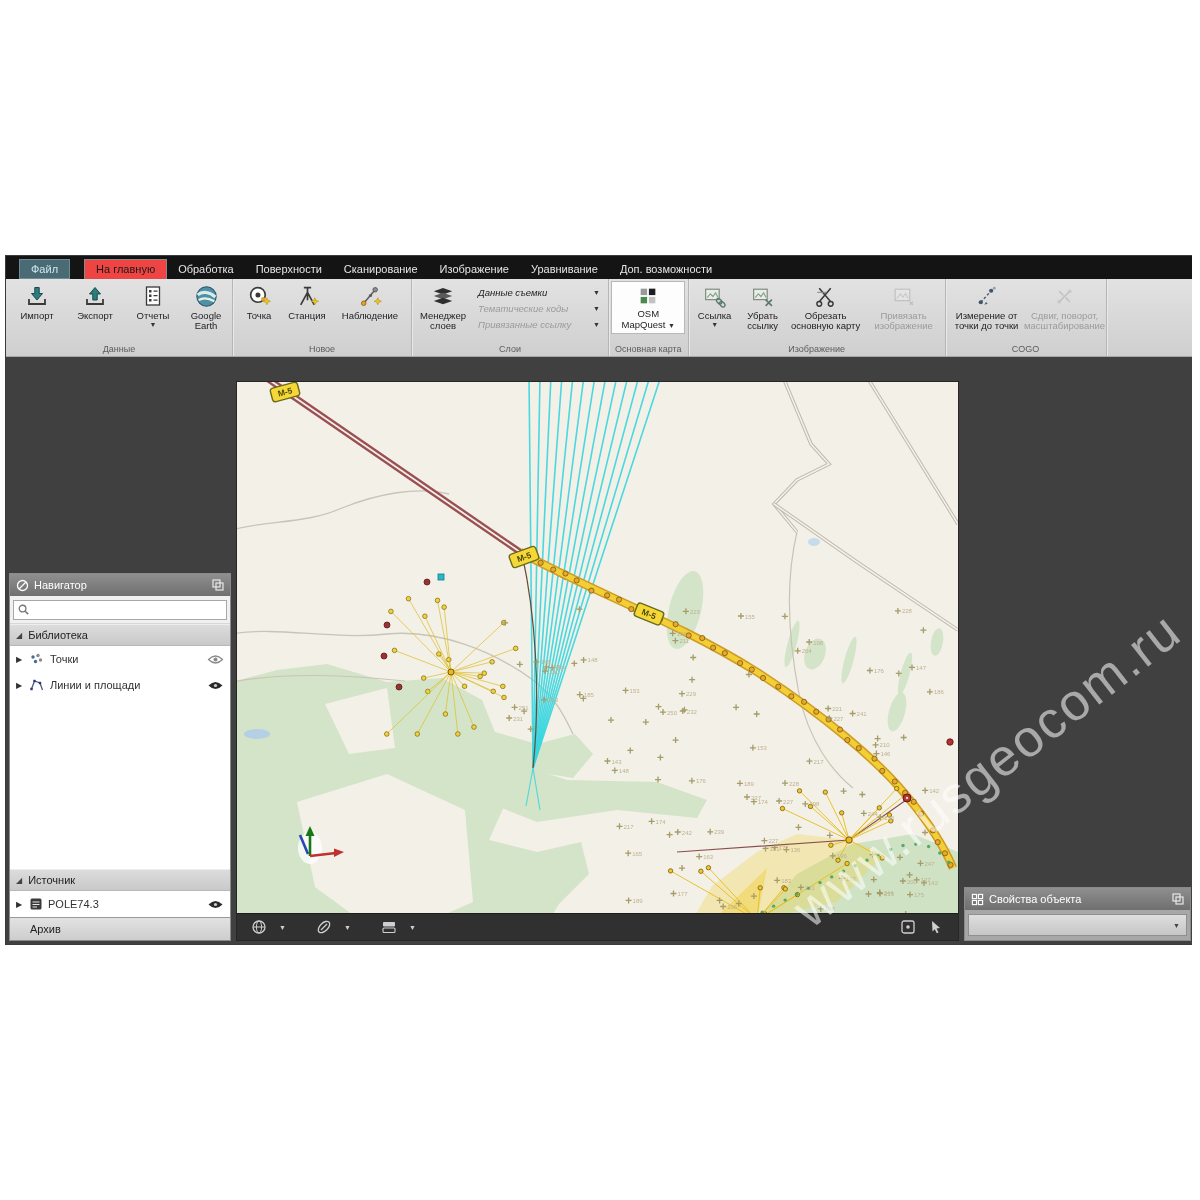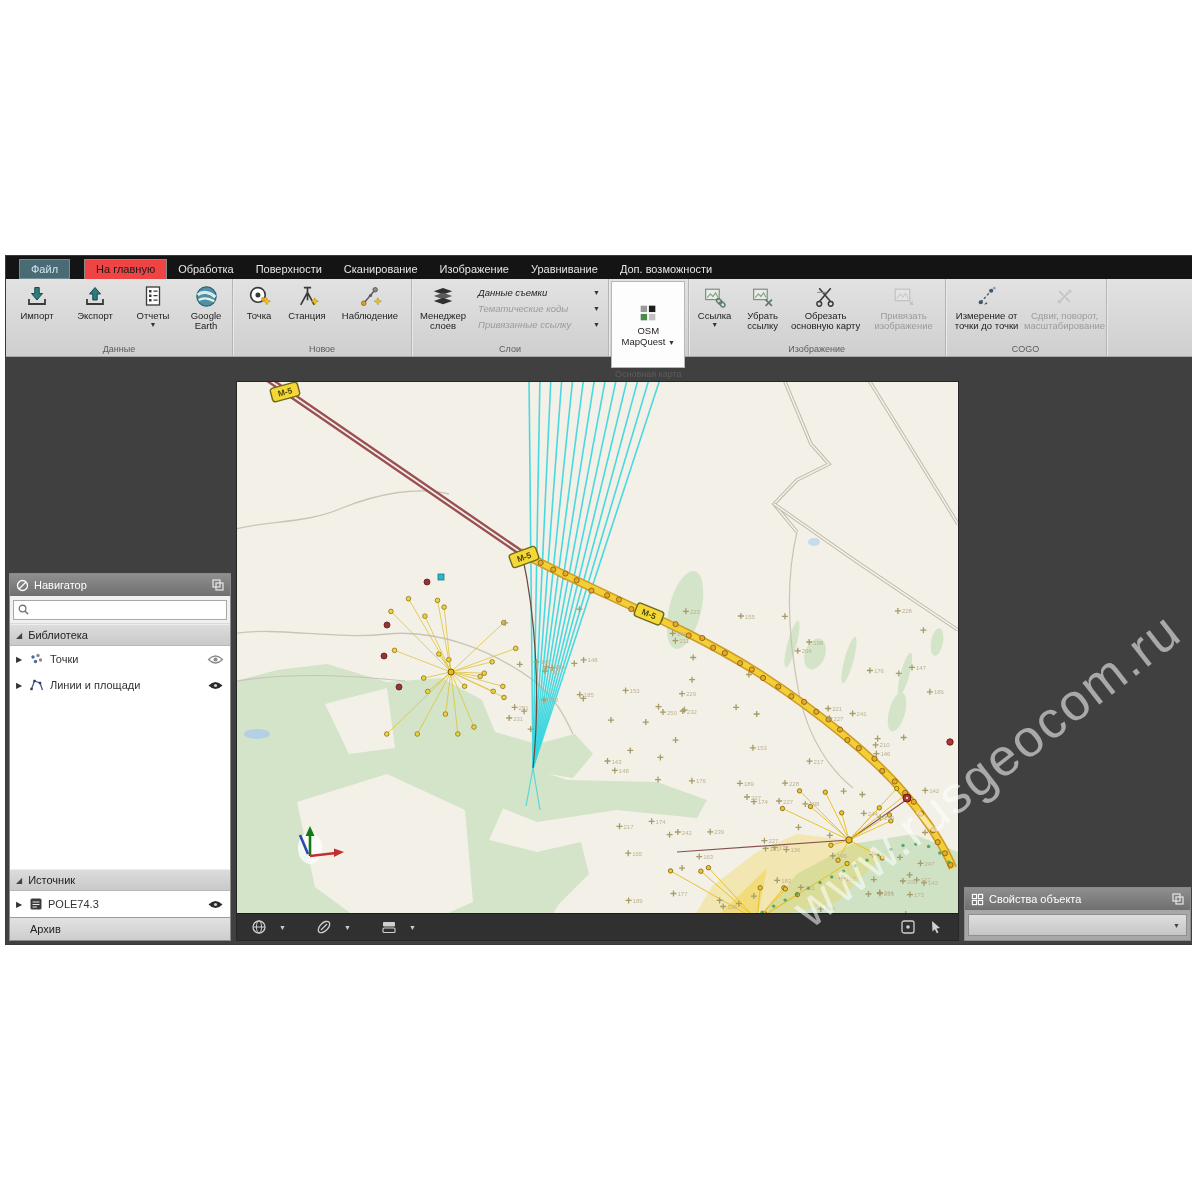--- a/index.html
+++ b/index.html
@@ -19,21 +19,21 @@
   .rbtn.narrow{width:46px;}
   .rbtn.wide{width:76px;}
   .rbtn .ricon{width:26px;height:26px;display:flex;align-items:center;justify-content:center;margin-bottom:2px;}
   .rbtn.disabled{color:#9b9b9b;}
   .rbtn.disabled .ricon{opacity:.45;filter:grayscale(1);}
   .caret{font-size:7px;color:#333;line-height:1;}
   .menucol{display:flex;flex-direction:column;justify-content:flex-start;padding-top:4px;font-style:italic;}
   .menurow{display:flex;align-items:center;gap:4px;font-size:9.5px;color:#1d1d1d;padding:2.5px 6px;white-space:nowrap;}
   .menurow.disabled{color:#9b9b9b;}
   .menurow .caret{margin-left:auto;}
-  .basemapbtn{width:70px;background:#fdfdfd;border:1px solid #b8b8b8;display:flex;flex-direction:column;align-items:center;font-size:9.5px;color:#1d1d1d;line-height:1.1;padding:20px 1px;margin-top:1px;}
+  .basemapbtn{width:70px;background:#fdfdfd;border:1px solid #b8b8b8;display:flex;flex-direction:column;align-items:center;font-size:9.5px;color:#1d1d1d;line-height:1.1;padding:3px 1px;margin-top:1px;}
   
   .mainrow{display:flex;height:589px;background:#404040;padding-bottom:5px;box-sizing:border-box;align-items:flex-end;}
   .panel{background:#ffffff;display:flex;flex-direction:column;overflow:hidden;}
   .navpanel{width:224px;margin-left:3px;margin-top:2px;border:1px solid #8a8a8a;box-sizing:border-box;}
   .proppanel{width:229px;margin-left:5px;margin-right:3px;margin-top:2px;border:1px solid #8a8a8a;box-sizing:border-box;background:#a7a7a7;}
   .phdr{height:22px;background:linear-gradient(#8f8f8f,#6f6f6f);color:#ffffff;font-size:11px;display:flex;align-items:center;gap:5px;padding:0 6px;flex:0 0 auto;}
   .phdr .ptitle{flex:1;}
   .searchrow{padding:4px 3px 3px 3px;background:#f0f0f0;border-bottom:1px solid #d8d8d8;flex:0 0 auto;}
   .searchbox{position:relative;height:18px;background:#fff;border:1px solid #a8a8a8;}
   .searchbox input{position:absolute;left:18px;top:0;width:calc(100% - 20px);height:16px;border:none;outline:none;font-size:11px;background:transparent;}

